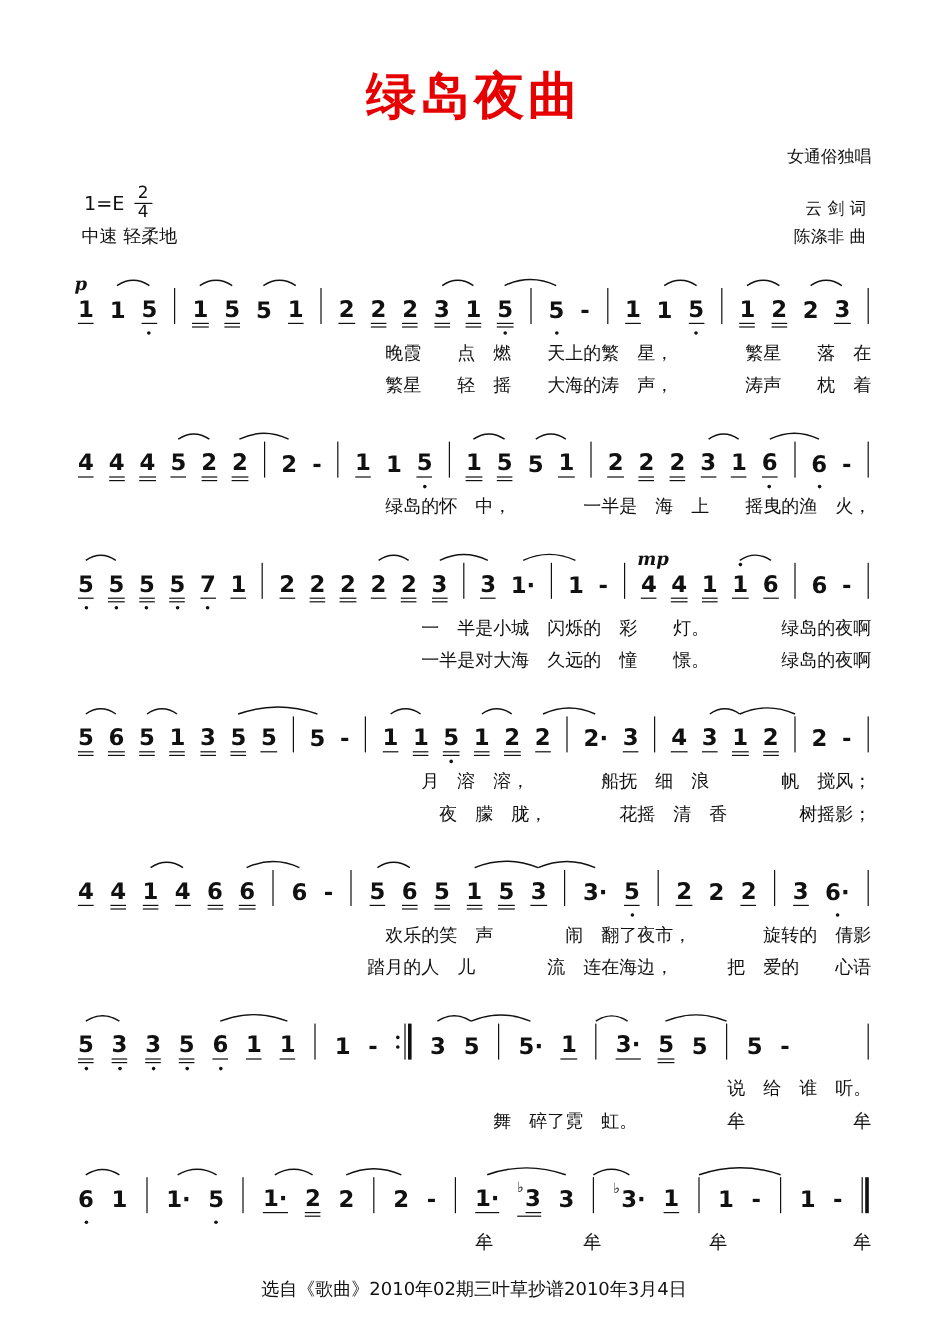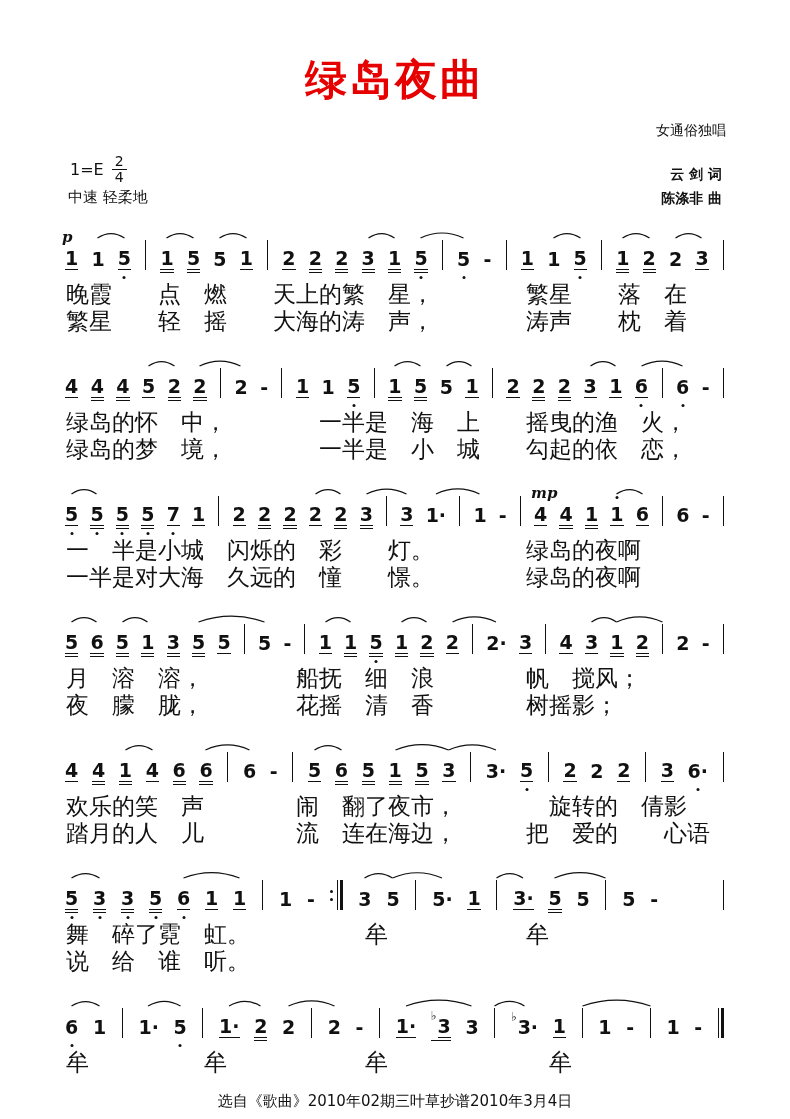--- a/index.html
+++ b/index.html
@@ -13,21 +13,21 @@
     text-align:center;font-size:42px;font-weight:bold;color:#e60000;
     letter-spacing:3px;font-family:Liberation Serif, serif;
     margin:0 0 14px 0;
   }
   .subtitle{text-align:right;font-size:14px;margin-bottom:14px;}
   .meta{position:relative;height:64px;margin-bottom:2px;}
   .keyline{position:absolute;left:6px;top:0;font-size:16px;display:flex;align-items:center;gap:8px;text-align:center;}
   .frac{display:inline-flex;flex-direction:column;align-items:center;font-size:14px;line-height:15px;}
   .frac .ftop{border-bottom:1px solid #111;padding:0 3px;}
   .tempo{position:absolute;left:4px;top:34px;font-size:15px;}
-  .credits{position:absolute;right:4px;top:8px;text-align:right;font-size:14px;line-height:24px;font-weight:bold;}
+  .credits{position:absolute;right:4px;top:8px;text-align:right;font-size:14px;line-height:24px;}
   .score{width:100%;}
   .system{margin-bottom:13px;}
   .notes{
     position:relative;display:flex;justify-content:space-between;align-items:flex-end;
     padding:20px 0 11px 0;min-height:24px;
   }
   .notes svg.slurs{position:absolute;left:0;top:0;width:100%;height:22px;pointer-events:none;}
   .tok{position:relative;display:inline-flex;align-items:flex-end;padding:0 1px;}
   .tok .d{
     display:block;font-size:19px;font-weight:bold;line-height:22px;
@@ -41,21 +41,21 @@
     position:absolute;top:-19px;left:-2px;font-size:15px;font-weight:bold;font-style:italic;
     font-family:"DejaVu Serif","Liberation Serif",serif;white-space:nowrap;
   }
   .acc{font-size:12px;font-weight:bold;align-self:flex-start;margin-top:-6px;margin-right:1px;}
   .tok.bar{align-items:center;}
   .bl{width:1px;height:30px;background:#111;margin:0 1px;}
   .bl.thick{width:3px;}
   .rdots{display:flex;flex-direction:column;justify-content:center;gap:5px;margin-right:3px;height:30px;}
   .rdot{width:3px;height:3px;border-radius:50%;background:#111;}
   .spacer{width:36px;height:1px;}
-  .lyric{font-size:23px;line-height:27px;white-space:pre;padding-left:2px;}
+  .lyric{font-size:15px;line-height:27px;white-space:pre;padding-left:2px;text-align:right;}
   .footer{text-align:center;font-size:15px;margin-top:16px;}
 </style>
 </head>
 <body>
 
 <div class="page">
   <h1 class="title">绿岛夜曲</h1>
   <div class="subtitle">女通俗独唱</div>
 
   <div class="meta">
@@ -274,21 +274,20 @@
           <svg class="slurs" width="662" height="22">
             <path d="M 84.5 18 Q 97.5 9.18 110.5 18" fill="none" stroke="#111" stroke-width="1.2"></path>
             <path d="M 135.5 18 Q 156 8.129999999999999 176.5 18" fill="none" stroke="#111" stroke-width="1.2"></path>
             <path d="M 330.5 18 Q 343.5 9.18 356.5 18" fill="none" stroke="#111" stroke-width="1.2"></path>
             <path d="M 382.5 18 Q 395 9.25 407.5 18" fill="none" stroke="#111" stroke-width="1.2"></path>
             <path d="M 526.5 18 Q 539 9.25 551.5 18" fill="none" stroke="#111" stroke-width="1.2"></path>
             <path d="M 577.5 18 Q 598 8.129999999999999 618.5 18" fill="none" stroke="#111" stroke-width="1.2"></path>
           </svg>
         </div>
         <div class="lyric">绿岛的怀　中，　　　　一半是　海　上　　摇曳的渔　火，</div>
-        <div class="lyric">绿岛的梦　境，　　　　一半是　小　城　　勾起的依　恋，</div>
       </div>
       <div class="system">
         <div class="notes">
           <span class="tok u1">
             <span class="d">5</span>
             <span class="lo-dot"></span>
           </span>
           <span class="tok u2">
             <span class="d">5</span>
             <span class="lo-dot"></span>
@@ -677,22 +676,22 @@
           </span>
           <svg class="slurs" width="662" height="22">
             <path d="M 7.5 18 Q 21.5 9.04 35.5 18" fill="none" stroke="#111" stroke-width="1.2"></path>
             <path d="M 119.5 18 Q 147.5 7.08 175.5 18" fill="none" stroke="#111" stroke-width="1.2"></path>
             <path d="M 300.5 18 Q 314.5 9.04 328.5 18" fill="none" stroke="#111" stroke-width="1.2"></path>
             <path d="M 328.5 18 Q 353.25 7.535 378 18" fill="none" stroke="#111" stroke-width="1.2"></path>
             <path d="M 432.5 18 Q 445.75 9.145 459 18" fill="none" stroke="#111" stroke-width="1.2"></path>
             <path d="M 490.5 18 Q 516 7.43 541.5 18" fill="none" stroke="#111" stroke-width="1.2"></path>
           </svg>
         </div>
+        <div class="lyric">说　给　谁　听。</div>
         <div class="lyric">舞　碎了霓　虹。　　　　　牟　　　　　　牟</div>
-        <div class="lyric">说　给　谁　听。</div>
       </div>
       <div class="system">
         <div class="notes">
           <span class="tok">
             <span class="d">6</span>
             <span class="lo-dot"></span>
           </span>
           <span class="tok">
             <span class="d">1</span>
           </span>

